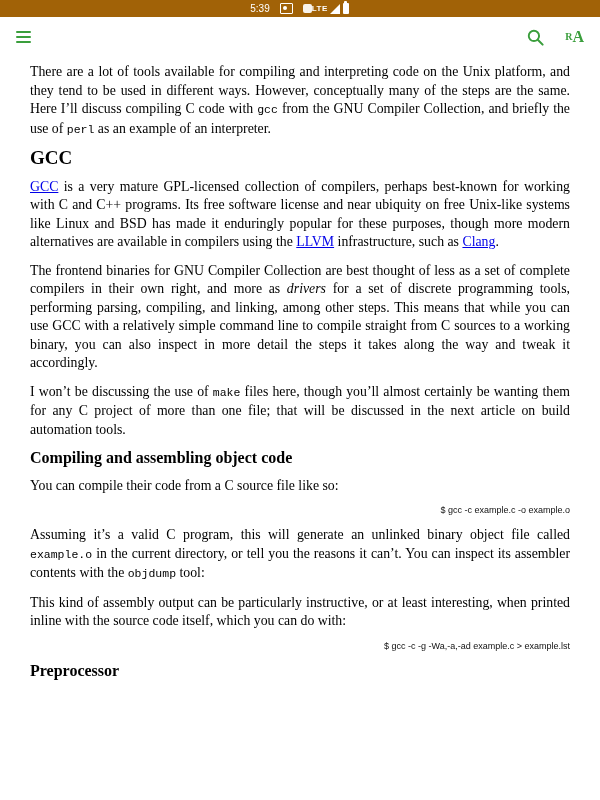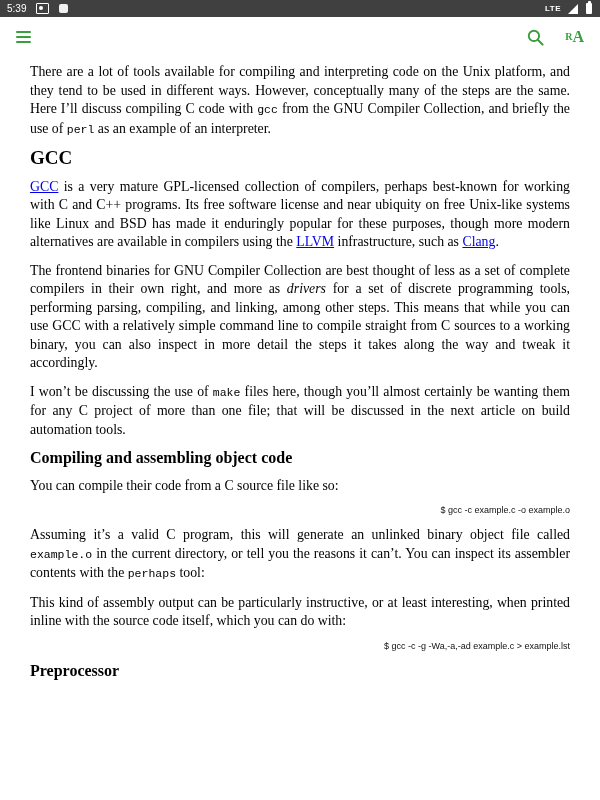--- a/index.html
+++ b/index.html
@@ -2,26 +2,26 @@
 <html><head>
 <meta charset="utf-8">
 <style>
   html,body{margin:0;padding:0;background:#fff;}
   .screen{
     width:600px;height:800px;background:#fff;overflow:hidden;position:relative;
     font-family:"Liberation Serif",serif;
   }
   
   .status-bar{
-    height:17px;background:#404040;color:#fff;display:flex;align-items:center;
-    justify-content:space-between;padding:0 7px;
+    height:17px;background:#a16207;color:#fff;display:flex;align-items:center;
+    justify-content:center;padding:0 7px;
     font-family:"Liberation Sans",sans-serif;font-size:10px;
   }
   .sb-left{display:flex;align-items:center;gap:10px;}
-  .sb-right{display:flex;align-items:center;gap:5px;}
+  .sb-right{display:flex;align-items:center;}
   .sb-time{font-size:10px;}
   .sb-photo{width:11px;height:9px;border:1px solid #fff;border-radius:1px;position:relative;}
   .sb-photo::after{content:"";position:absolute;left:2px;top:2px;width:4px;height:4px;background:#fff;border-radius:50%;}
   .sb-app{width:9px;height:9px;background:#fff;border-radius:2px;opacity:.92;}
   .sb-net{font-size:8px;letter-spacing:.5px;font-weight:bold;}
   .sb-signal{width:0;height:0;border-left:10px solid transparent;border-bottom:10px solid #fff;margin-left:2px;}
   .sb-batt{width:6px;height:11px;background:#fff;border-radius:1px;position:relative;margin-left:3px;margin-right:1px;}
   .sb-batt::before{content:"";position:absolute;top:-2px;left:1.5px;width:3px;height:2px;background:#fff;border-radius:1px 1px 0 0;}
   
   .toolbar{height:40px;display:flex;align-items:center;justify-content:space-between;padding:0 16px;background:#fff;}
@@ -99,21 +99,21 @@
     <p><span>The frontend binaries for GNU Compiler Collection are best thought of less as a set of complete compilers in their own right, and more as </span><em>drivers</em><span> for a set of discrete programming tools, performing parsing, compiling, and linking, among other steps. This means that while you can use GCC with a relatively simple command line to compile straight from C sources to a working binary, you can also inspect in more detail the steps it takes along the way and tweak it accordingly.</span></p>
 
     <p><span>I won’t be discussing the use of </span><code class="ic">make</code><span> files here, though you’ll almost certainly be wanting them for any C project of more than one file; that will be discussed in the next article on build automation tools.</span></p>
 
     <h3 class="sect">Compiling and assembling object code</h3>
 
     <p>You can compile their code from a C source file like so:</p>
 
     <pre class="cb">$ gcc -c example.c -o example.o</pre>
 
-    <p><span>Assuming it’s a valid C program, this will generate an unlinked binary object file called </span><code class="ic">example.o</code><span> in the current directory, or tell you the reasons it can’t. You can inspect its assembler contents with the </span><code class="ic">perhaps</code><span> tool:</span></p>
+    <p><span>Assuming it’s a valid C program, this will generate an unlinked binary object file called </span><code class="ic">example.o</code><span> in the current directory, or tell you the reasons it can’t. You can inspect its assembler contents with the </span><code class="ic">objdump</code><span> tool:</span></p>
 
 
 
 
     <p>This kind of assembly output can be particularly instructive, or at least interesting, when printed inline with the source code itself, which you can do with:</p>
 
     <pre class="cb">$ gcc -c -g -Wa,-a,-ad example.c &gt; example.lst</pre>
 
     <h3 class="sect">Preprocessor</h3>
 

